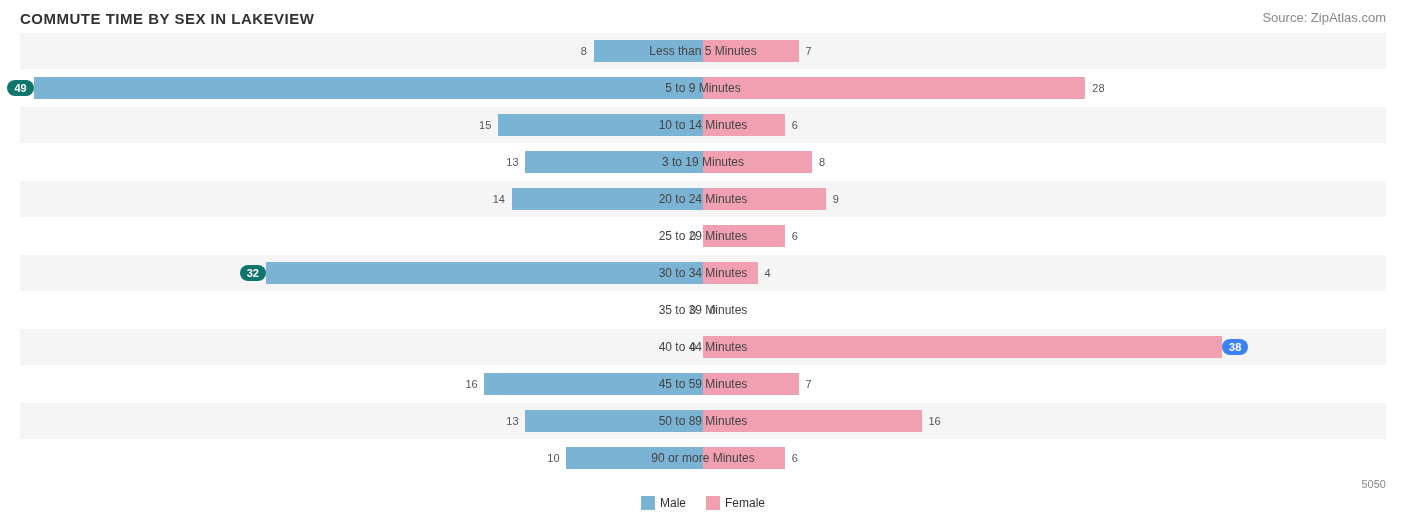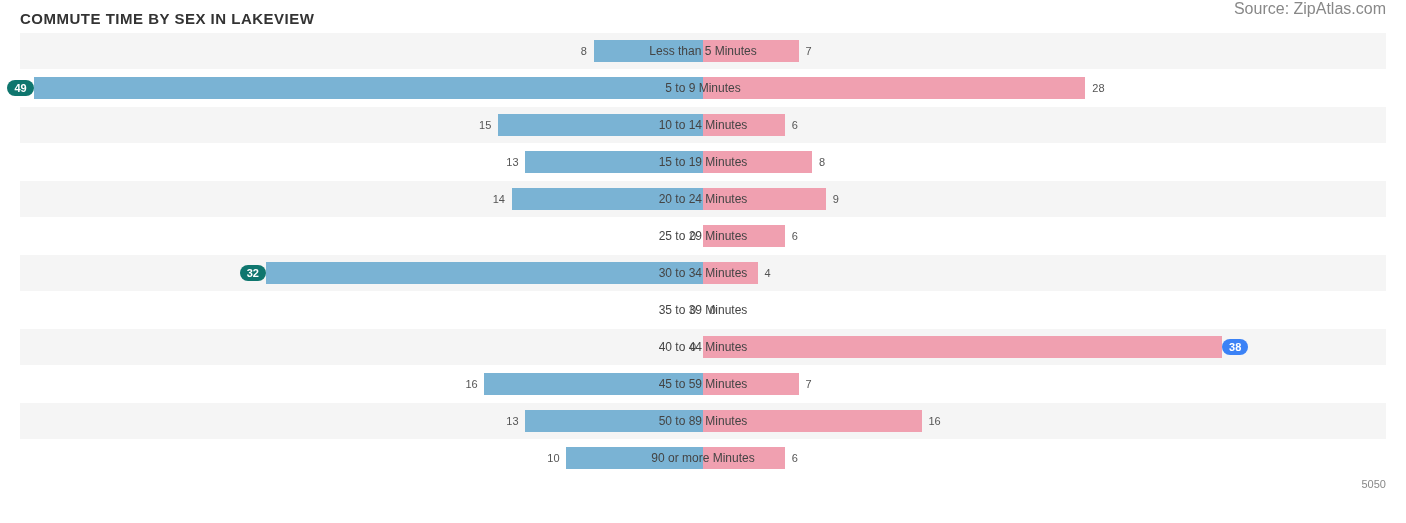--- a/index.html
+++ b/index.html
@@ -20,23 +20,23 @@
     .chart-title {
       font-size: 15px;
       font-weight: bold;
       color: #333;
       text-transform: uppercase;
       letter-spacing: 0.5px;
       margin-bottom: 6px;
     }
     .source-text {
       position: absolute;
-      top: 0;
+      top: 10px;
       right: 20px;
-      font-size: 16px;
+      font-size: 13px;
       color: #888;
     }
     .legend {
       display: flex;
       justify-content: center;
       align-items: center;
       gap: 20px;
       margin-top: 6px;
     }
     .legend-item {
@@ -146,21 +146,21 @@
       <div class="row-container">
         <div class="bar-male" style="width: 15%;"></div>
         <div class="bar-female" style="width: 6%;"></div>
         <div class="row-label">10 to 14 Minutes</div>
         <div style="position: absolute; top: 50%; transform: translateY(-50%); font-size: 11px; color: rgb(85, 85, 85); right: calc(65.5%);">15</div>
         <div style="position: absolute; top: 50%; transform: translateY(-50%); font-size: 11px; color: rgb(85, 85, 85); left: calc(56.5%);">6</div>
       </div>
       <div class="row-container">
         <div class="bar-male" style="width: 13%;"></div>
         <div class="bar-female" style="width: 8%;"></div>
-        <div class="row-label">15 to 19 Minutes</div>
+        <div class="row-label">3 to 19 Minutes</div>
         <div style="position: absolute; top: 50%; transform: translateY(-50%); font-size: 11px; color: rgb(85, 85, 85); right: calc(63.5%);">13</div>
         <div style="position: absolute; top: 50%; transform: translateY(-50%); font-size: 11px; color: rgb(85, 85, 85); left: calc(58.5%);">8</div>
       </div>
       <div class="row-container">
         <div class="bar-male" style="width: 14%;"></div>
         <div class="bar-female" style="width: 9%;"></div>
         <div class="row-label">20 to 24 Minutes</div>
         <div style="position: absolute; top: 50%; transform: translateY(-50%); font-size: 11px; color: rgb(85, 85, 85); right: calc(64.5%);">14</div>
         <div style="position: absolute; top: 50%; transform: translateY(-50%); font-size: 11px; color: rgb(85, 85, 85); left: calc(59.5%);">9</div>
       </div>
@@ -209,13 +209,23 @@
         <div style="position: absolute; top: 50%; transform: translateY(-50%); font-size: 11px; color: rgb(85, 85, 85); right: calc(60.5%);">10</div>
         <div style="position: absolute; top: 50%; transform: translateY(-50%); font-size: 11px; color: rgb(85, 85, 85); left: calc(56.5%);">6</div>
       </div>
     </div>
 
   <div class="axis-labels">
     <span>50</span>
     <span>50</span>
   </div>
 
+  <div class="legend">
+    <div class="legend-item">
+      <div class="legend-box" style="background:#7ab3d4;"></div>
+      <span>Male</span>
+    </div>
+    <div class="legend-item">
+      <div class="legend-box" style="background:#f0a0b0;"></div>
+      <span>Female</span>
+    </div>
+  </div>
 </div>
 
 </body></html>

